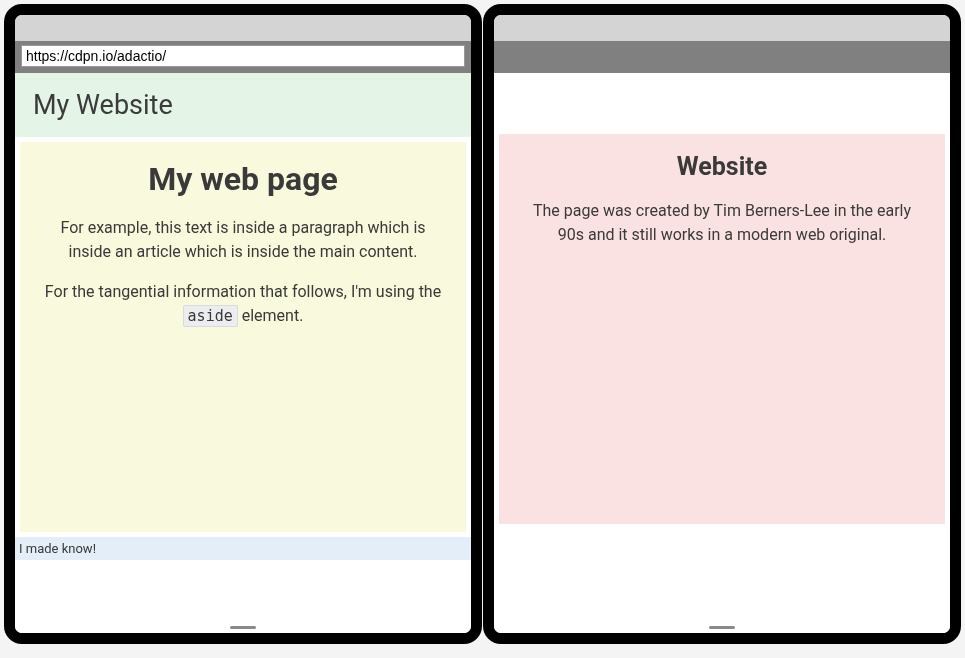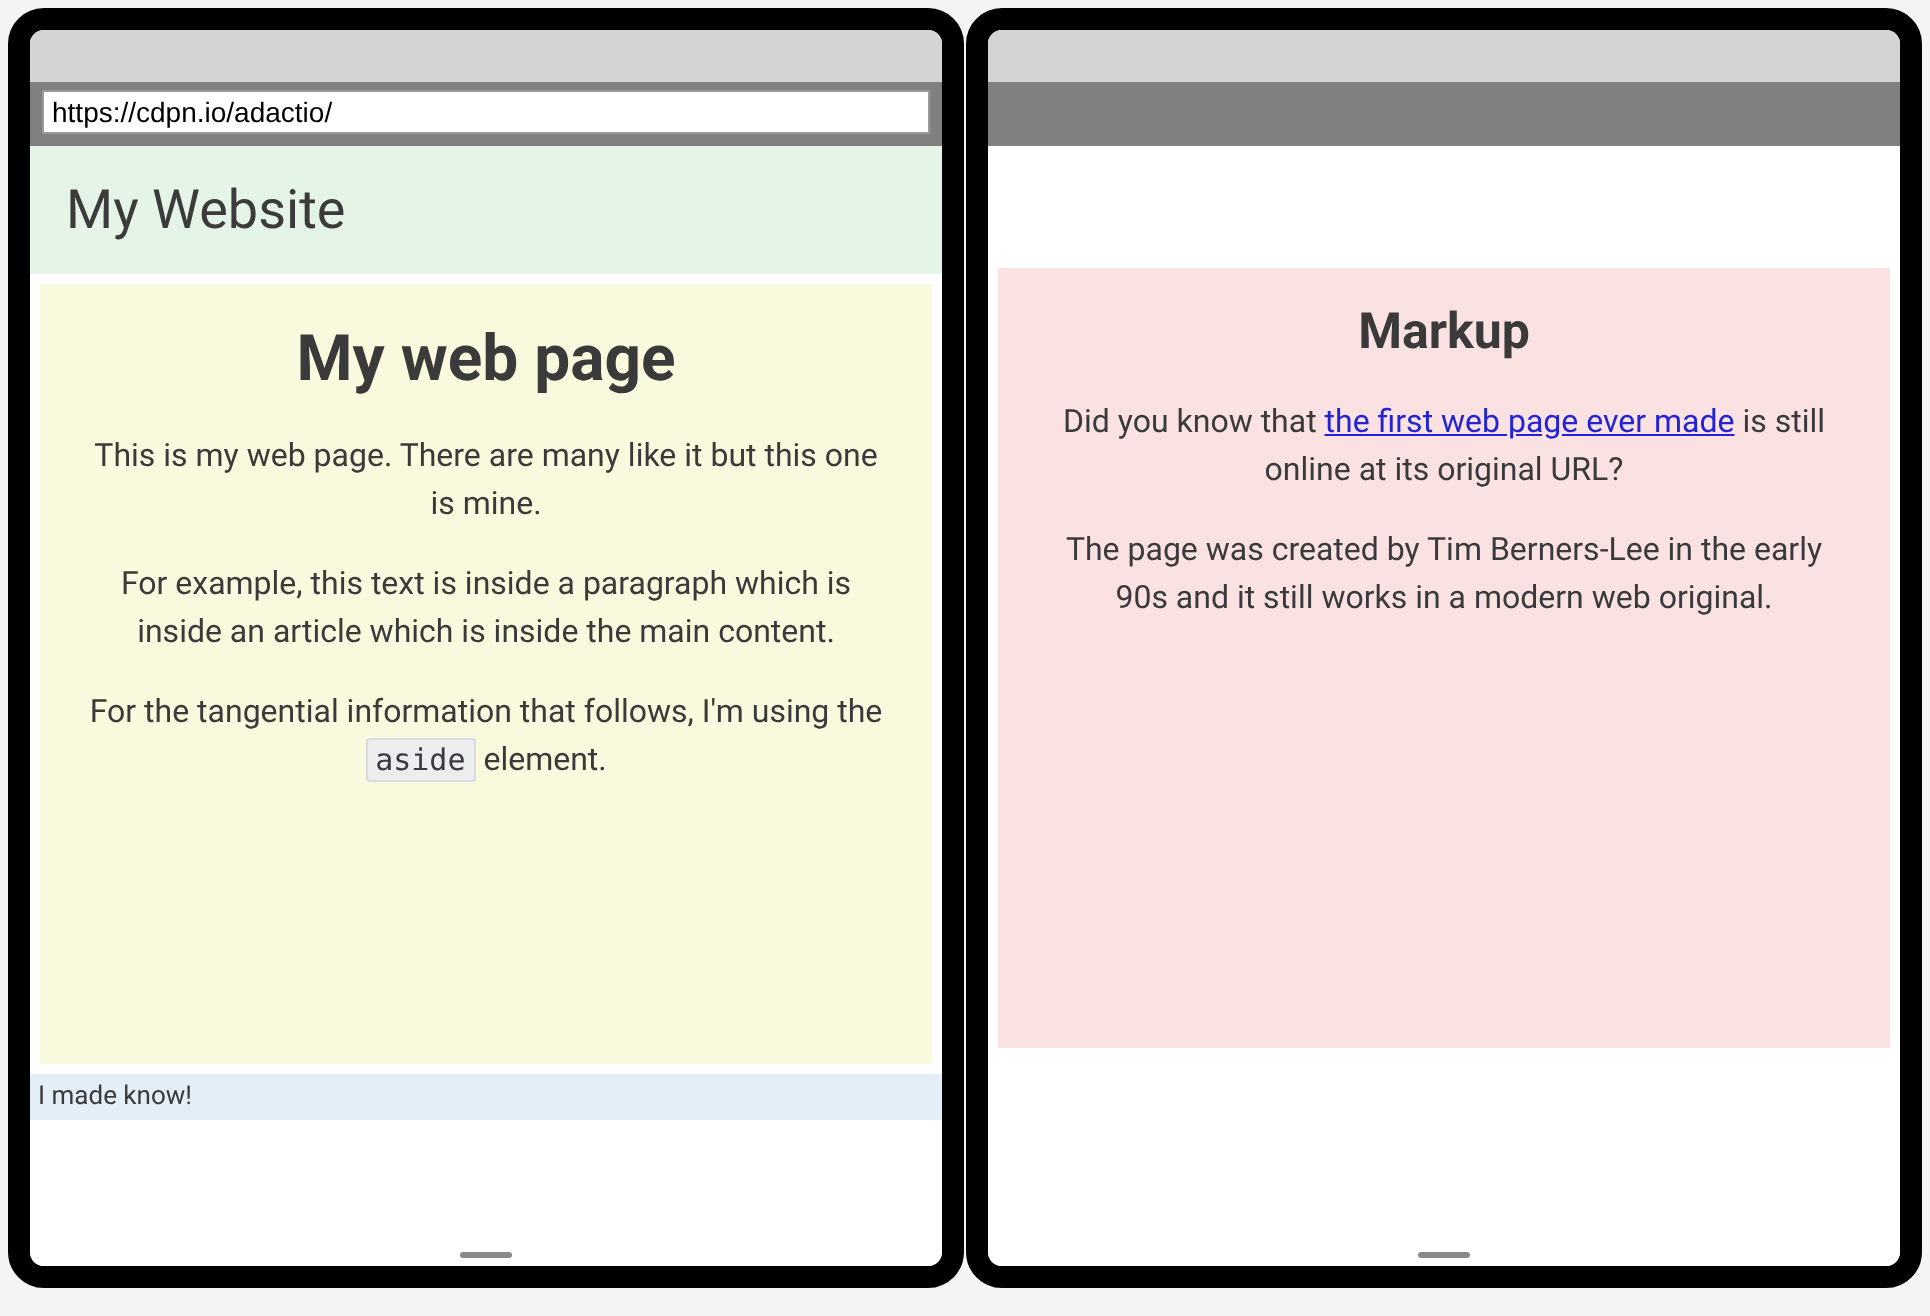--- a/index.html
+++ b/index.html
@@ -135,45 +135,41 @@
     <div class="device-urlbar-row">
       <input class="device-urlbar" value="https://cdpn.io/adactio/" style="">
     </div>
     <div class="viewport">
       <header class="site-header">
         <span>My Website</span>
       </header>
       <div class="content-pad">
         <div class="article-block">
           <h1 class="page-h1">My web page</h1>
-          <p class="body">This is my web page. There are many like it but this one is mine.</p>
           <p class="body">For example, this text is inside a paragraph which is inside an article which is inside the main content.</p>
           <p class="body">
             <span>For the tangential information that follows, I'm using the </span><code class="inline">aside</code><span> element.</span>
           </p>
         </div>
       </div>
       <footer class="site-footer">
         <span>I made know!</span>
       </footer>
     </div>
     <div class="home-indicator"></div>
   </div>
 
   <div class="device">
     <div class="device-topbar"></div>
     <div class="device-urlbar-row no-url"></div>
     <div class="viewport has-scroll">
       <div style="height:1px"></div>
       <div class="content-pad" style="padding-top:60px">
         <div class="aside-block">
-          <h2 class="page-h2">Markup</h2>
-          <p class="body">
-            <span>Did you know that </span><a href="#" class="body-link">the first web page ever made</a><span> is still online at its original URL?</span>
-          </p>
+          <h2 class="page-h2">Website</h2>
           <p class="body">The page was created by Tim Berners-Lee in the early 90s and it still works in a modern web original.</p>
         </div>
       </div>
       <div style="height:260px"></div>
     </div>
     <div class="home-indicator"></div>
   </div>
 
 </div>
 

